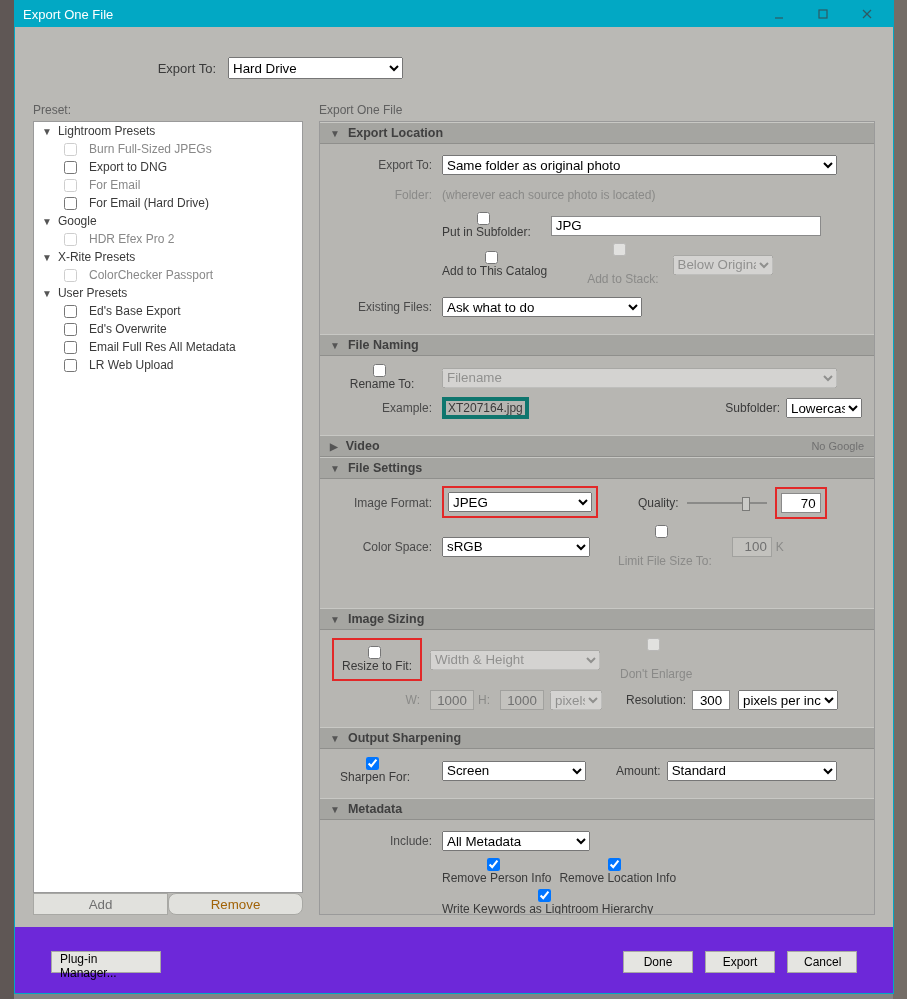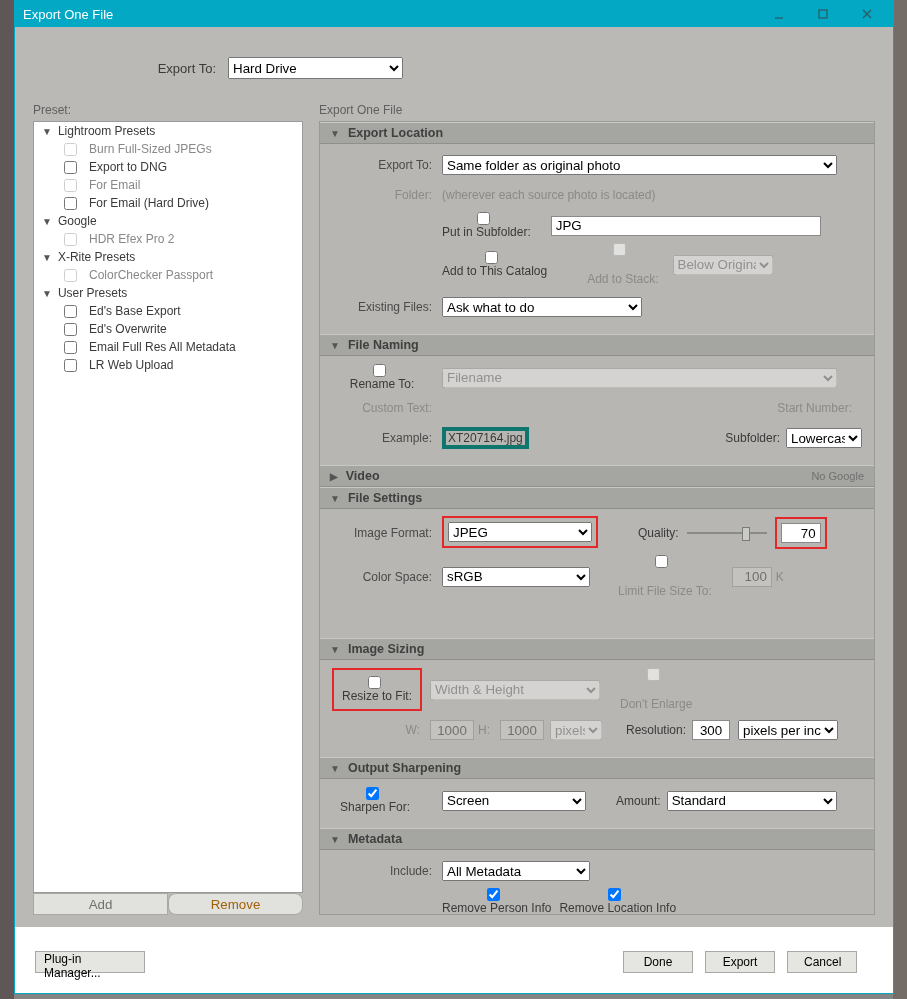--- a/index.html
+++ b/index.html
@@ -104,23 +104,23 @@
 .red-outline { border:2px solid #e22828; }
 .slider {
   width:80px; height:18px; position:relative;
   display:inline-block; margin:0 8px;
 }
 .slider .track { position:absolute; top:8px; left:0; right:0; height:2px; background:#8a8a88;}
 .slider .thumb { position:absolute; top:3px; left:55px; width:8px; height:14px; background:#cacac7; border:1px solid #7a7a78;}
 
 .footer {
   position:absolute; bottom:0; left:0; right:0;
-  padding: 24px 36px 20px 20px;
+  padding: 24px 36px 20px 36px;
   display:flex; align-items:center;
-  background:#ffffff;
+  background:#6d28d9;
 }
 .footer button {
   height:22px; padding:0 16px; background:#e5e5e1;
   border:1px solid #a8a8a4; cursor:pointer; font-size:12px;
 }
 .footer .spacer { flex:1; }
 .footer button + button { margin-left:12px; }
 .footer button.plugin { width:110px; text-align:left; padding-left:8px;}
 </style>
 </head>
@@ -270,25 +270,20 @@
             <span class="tri">▼</span>
             <span>File Naming</span>
           </div>
         <div class="section-body">
           <div class="form-row">
             <label class="cbl" style="width:110px;justify-content:flex-end;padding-right:10px">
                 <input type="checkbox" class="cb" style="">
                 <span>Rename To:</span>
               </label>
             <select class="wide field dim" disabled=""><option>Filename</option></select>
-            </div>
-          <div class="form-row">
-              <div class="flabel dim">Custom Text:</div>
-            <div style="flex:1"></div>
-              <div class="flabel dim" style="width:auto">Start Number:</div>
             </div>
           <div class="form-row">
               <div class="flabel">Example:</div>
             <span class="red-box">XT207164.jpg</span>
             <div style="flex:1"></div>
             <span style="margin-right:6px">Subfolder:</span>
             <select style="width:76px;height:20px"><option>Lowercase</option></select>
             </div>
         </div>
 

